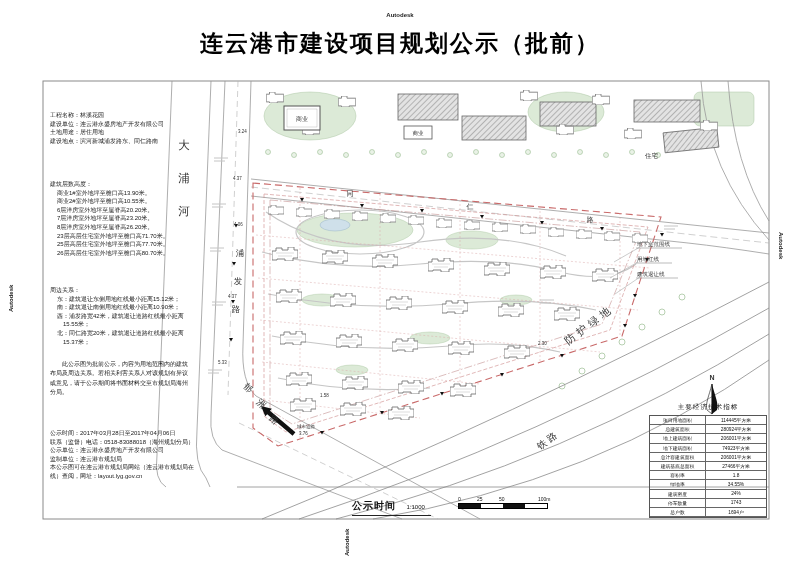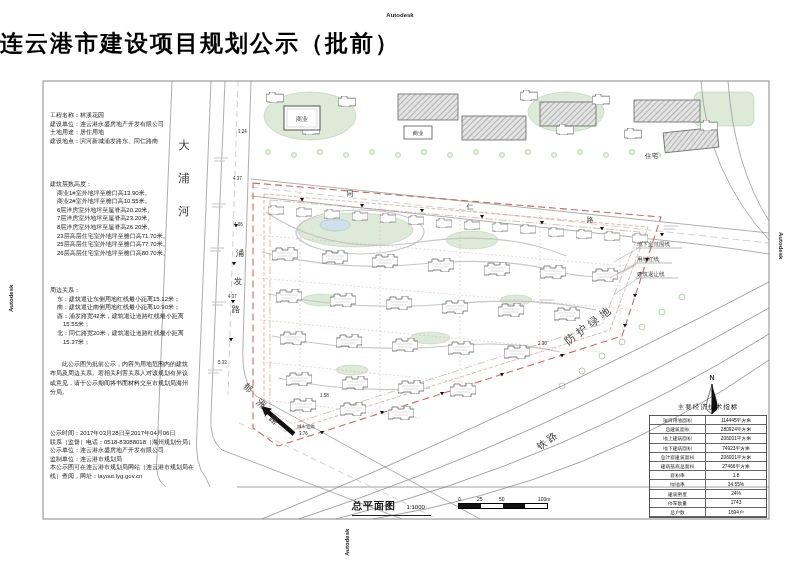--- a/index.html
+++ b/index.html
@@ -1,19 +1,19 @@
 <!DOCTYPE html>
 <html><head>
 <meta charset="utf-8">
 <style>
   html,body{margin:0;padding:0;background:#fff;}
   .sheet{position:relative;width:800px;height:565px;background:#fff;overflow:hidden;
          font-family:"Liberation Sans","DejaVu Sans",sans-serif;color:#111;}
   svg{position:absolute;left:0;top:0;font-family:inherit;}
-  .title{position:absolute;top:28px;left:0;right:0;font-size:23px;
+  .title{position:absolute;top:28px;left:0;right:0;text-align:center;font-size:23px;
          font-weight:bold;letter-spacing:2px;color:#000;}
   .wm{position:absolute;font-size:6px;font-weight:bold;color:#222;white-space:nowrap;}
   #wm-top{top:12px;left:0;right:0;text-align:center;}
   #wm-left{left:8px;top:312px;transform:rotate(-90deg);transform-origin:0 0;}
   #wm-right{left:784px;top:232px;transform:rotate(90deg);transform-origin:0 0;}
   #wm-bottom{left:344px;top:556px;transform:rotate(-90deg);transform-origin:0 0;}
   .tb{position:absolute;font-size:6px;line-height:8.6px;color:#1a1a1a;width:136px;}
   #blk-info{left:50px;top:111px;}
   #blk-heights{left:50px;top:180px;}
   #blk-relations{left:50px;top:286px;width:140px;}
@@ -358,21 +358,21 @@
       <div class="tc">建筑密度</div>
       <div class="tc">24%</div>
       <div class="tc">停车数量</div>
       <div class="tc">1743</div>
       <div class="tc">总户数</div>
       <div class="tc">1694户</div>
     </div>
   </div>
 
   <div id="footer-name">
-    <span class="dn">总平面图</span>
+    <span class="dn">公示时间</span>
     <span class="sc">1:1000</span>
   </div>
   <div id="scalebar">
     <div class="sb-labels">
       <span class="sb-l0">0</span>
       <span class="sb-l1">25</span>
       <span class="sb-l2">50</span>
       <span class="sb-l3">100m</span>
     </div>
     <div class="sb-bar">

